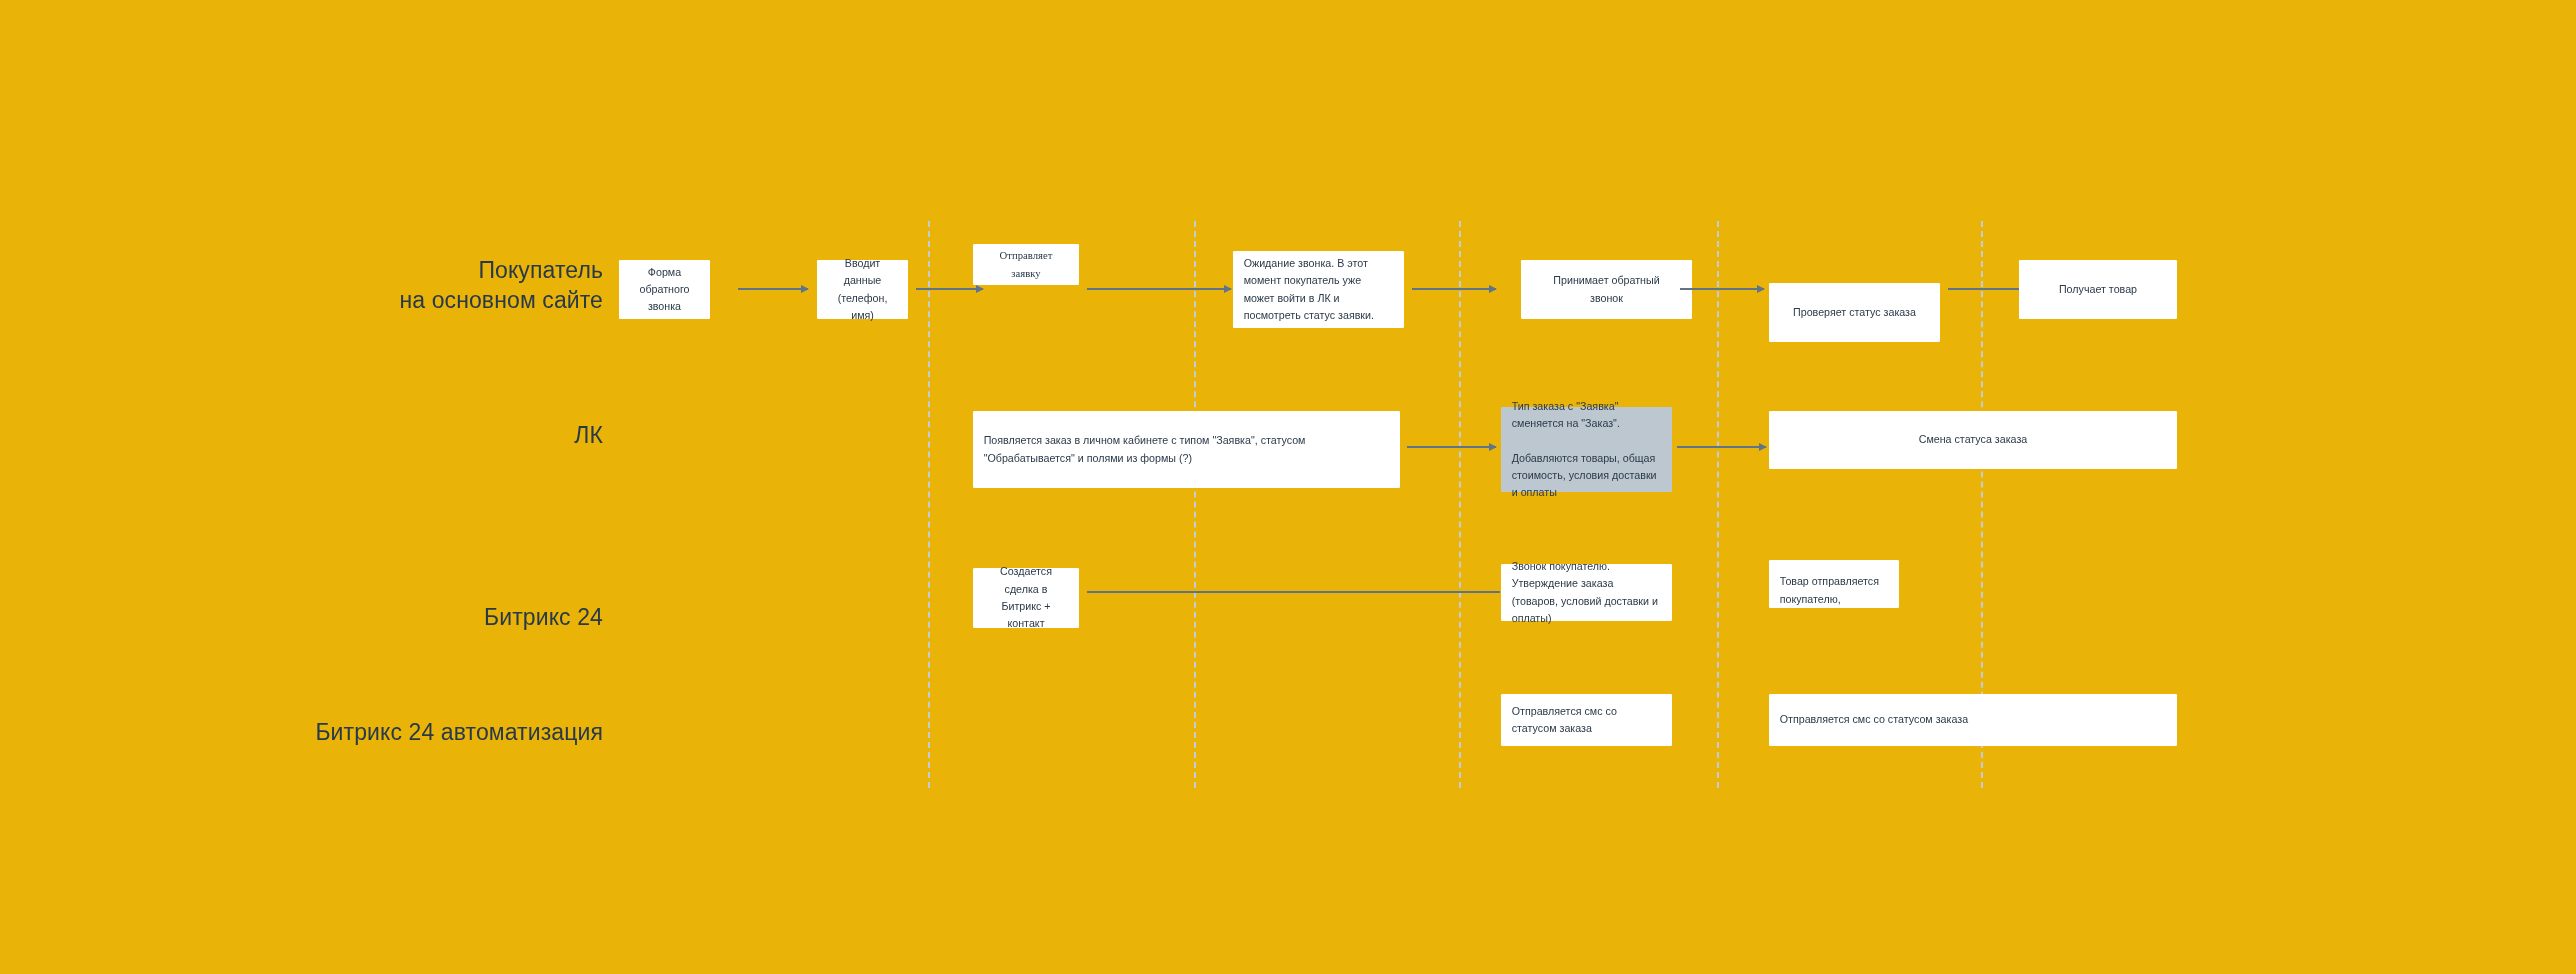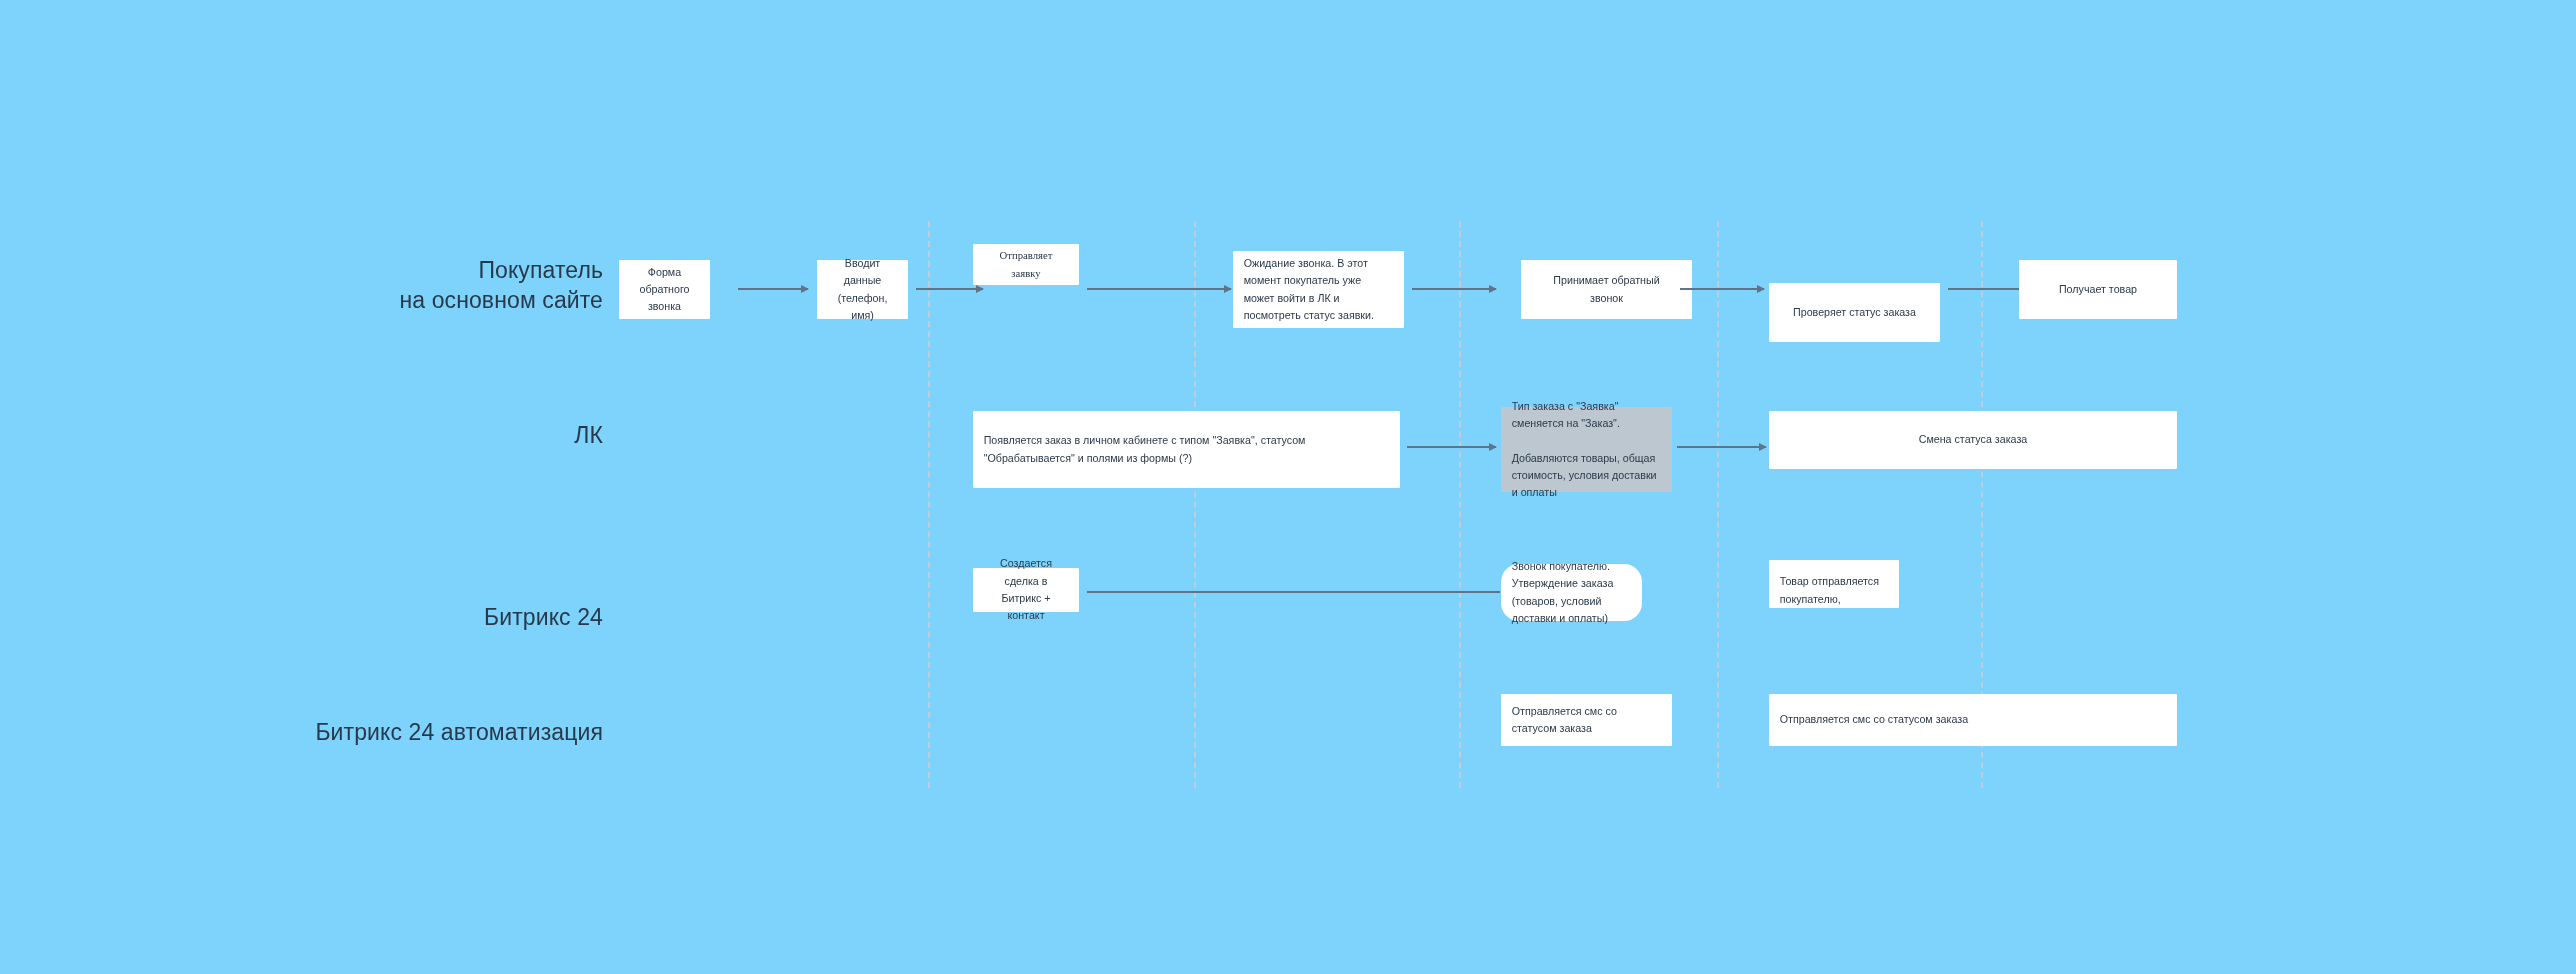--- a/index.html
+++ b/index.html
@@ -4,21 +4,21 @@
 <style>
   html, body {
     margin: 0;
     padding: 0;
     background: #f0f2f4;
   }
   #canvas {
     position: relative;
     width: 2576px;
     height: 974px;
-    background: #7dd3fc;
+    background: #eab308;
     font-family: "Liberation Sans", sans-serif;
     overflow: hidden;
   }
 
   
   .lane-label {
     position: absolute;
     text-align: right;
     color: #28394a;
     font-size: 23px;
@@ -151,28 +151,28 @@
 
 Добавляются товары, общая стоимость, условия доставки и оплаты</span>
   </div>
 
   <div class="arrow" style="left:1677px; top:446px; width:89px;"></div>
 
   <div class="node center pad" style="left:1769px; top:411px; width:408px; height:58px;justify-content:center;">
     <span class="txt">Смена статуса заказа</span>
   </div>
 
-  <div class="node center pad" style="left:973px; top:568px; width:106px; height:44px;">
+  <div class="node center pad" style="left:973px; top:568px; width:106px; height:60px;">
     <span class="txt">Создается сделка в
 Битрикс + контакт</span>
   </div>
 
   <div class="arrow noarrow" style="left:1087px; top:591px; width:413px;"></div>
 
-  <div class="node left pad-l" style="left:1501px; top:564px; width:141px; height:57px;border-radius:18px;">
+  <div class="node left pad-l" style="left:1501px; top:564px; width:171px; height:57px;">
     <span class="txt">Звонок покупателю. Утверждение заказа (товаров, условий доставки и оплаты)</span>
   </div>
 
   <div class="node left pad-l" style="left:1769px; top:560px; width:130px; height:48px;align-items:flex-end;">
     <span class="txt">Товар отправляется покупателю,</span>
   </div>
 
   <div class="node left pad-l" style="left:1501px; top:694px; width:171px; height:52px;">
     <span class="txt">Отправляется смс со статусом заказа</span>
   </div>

